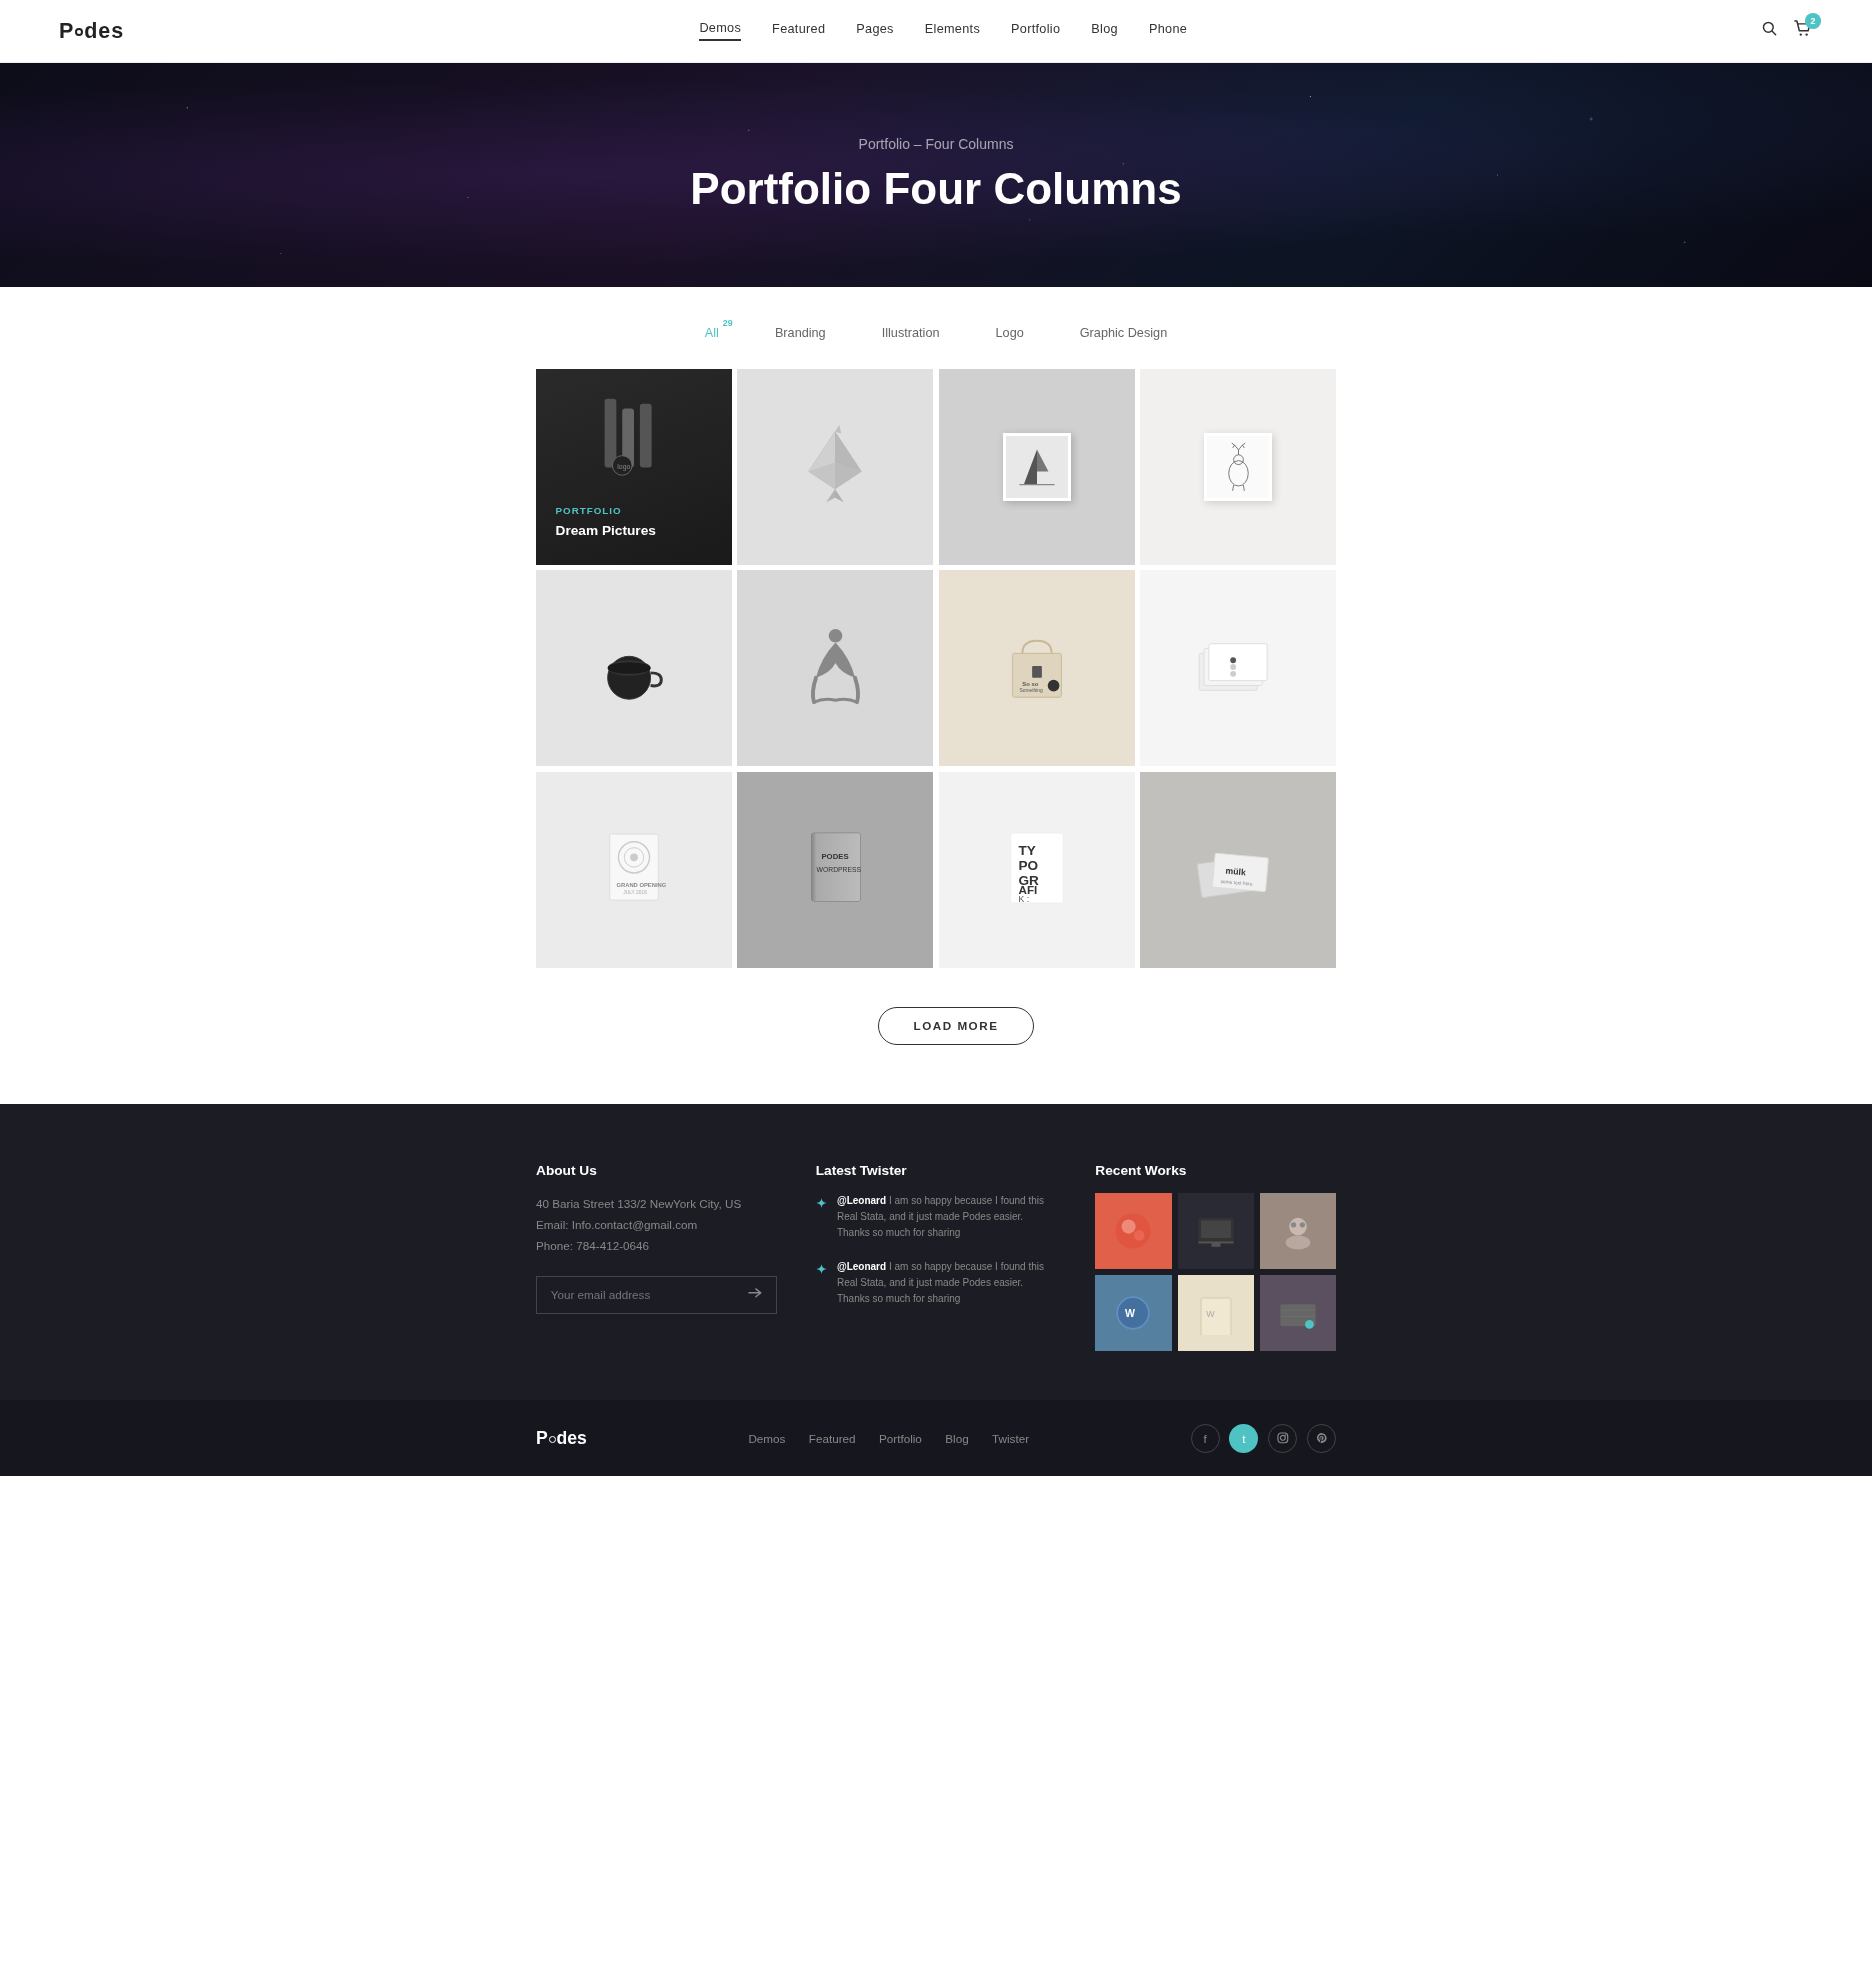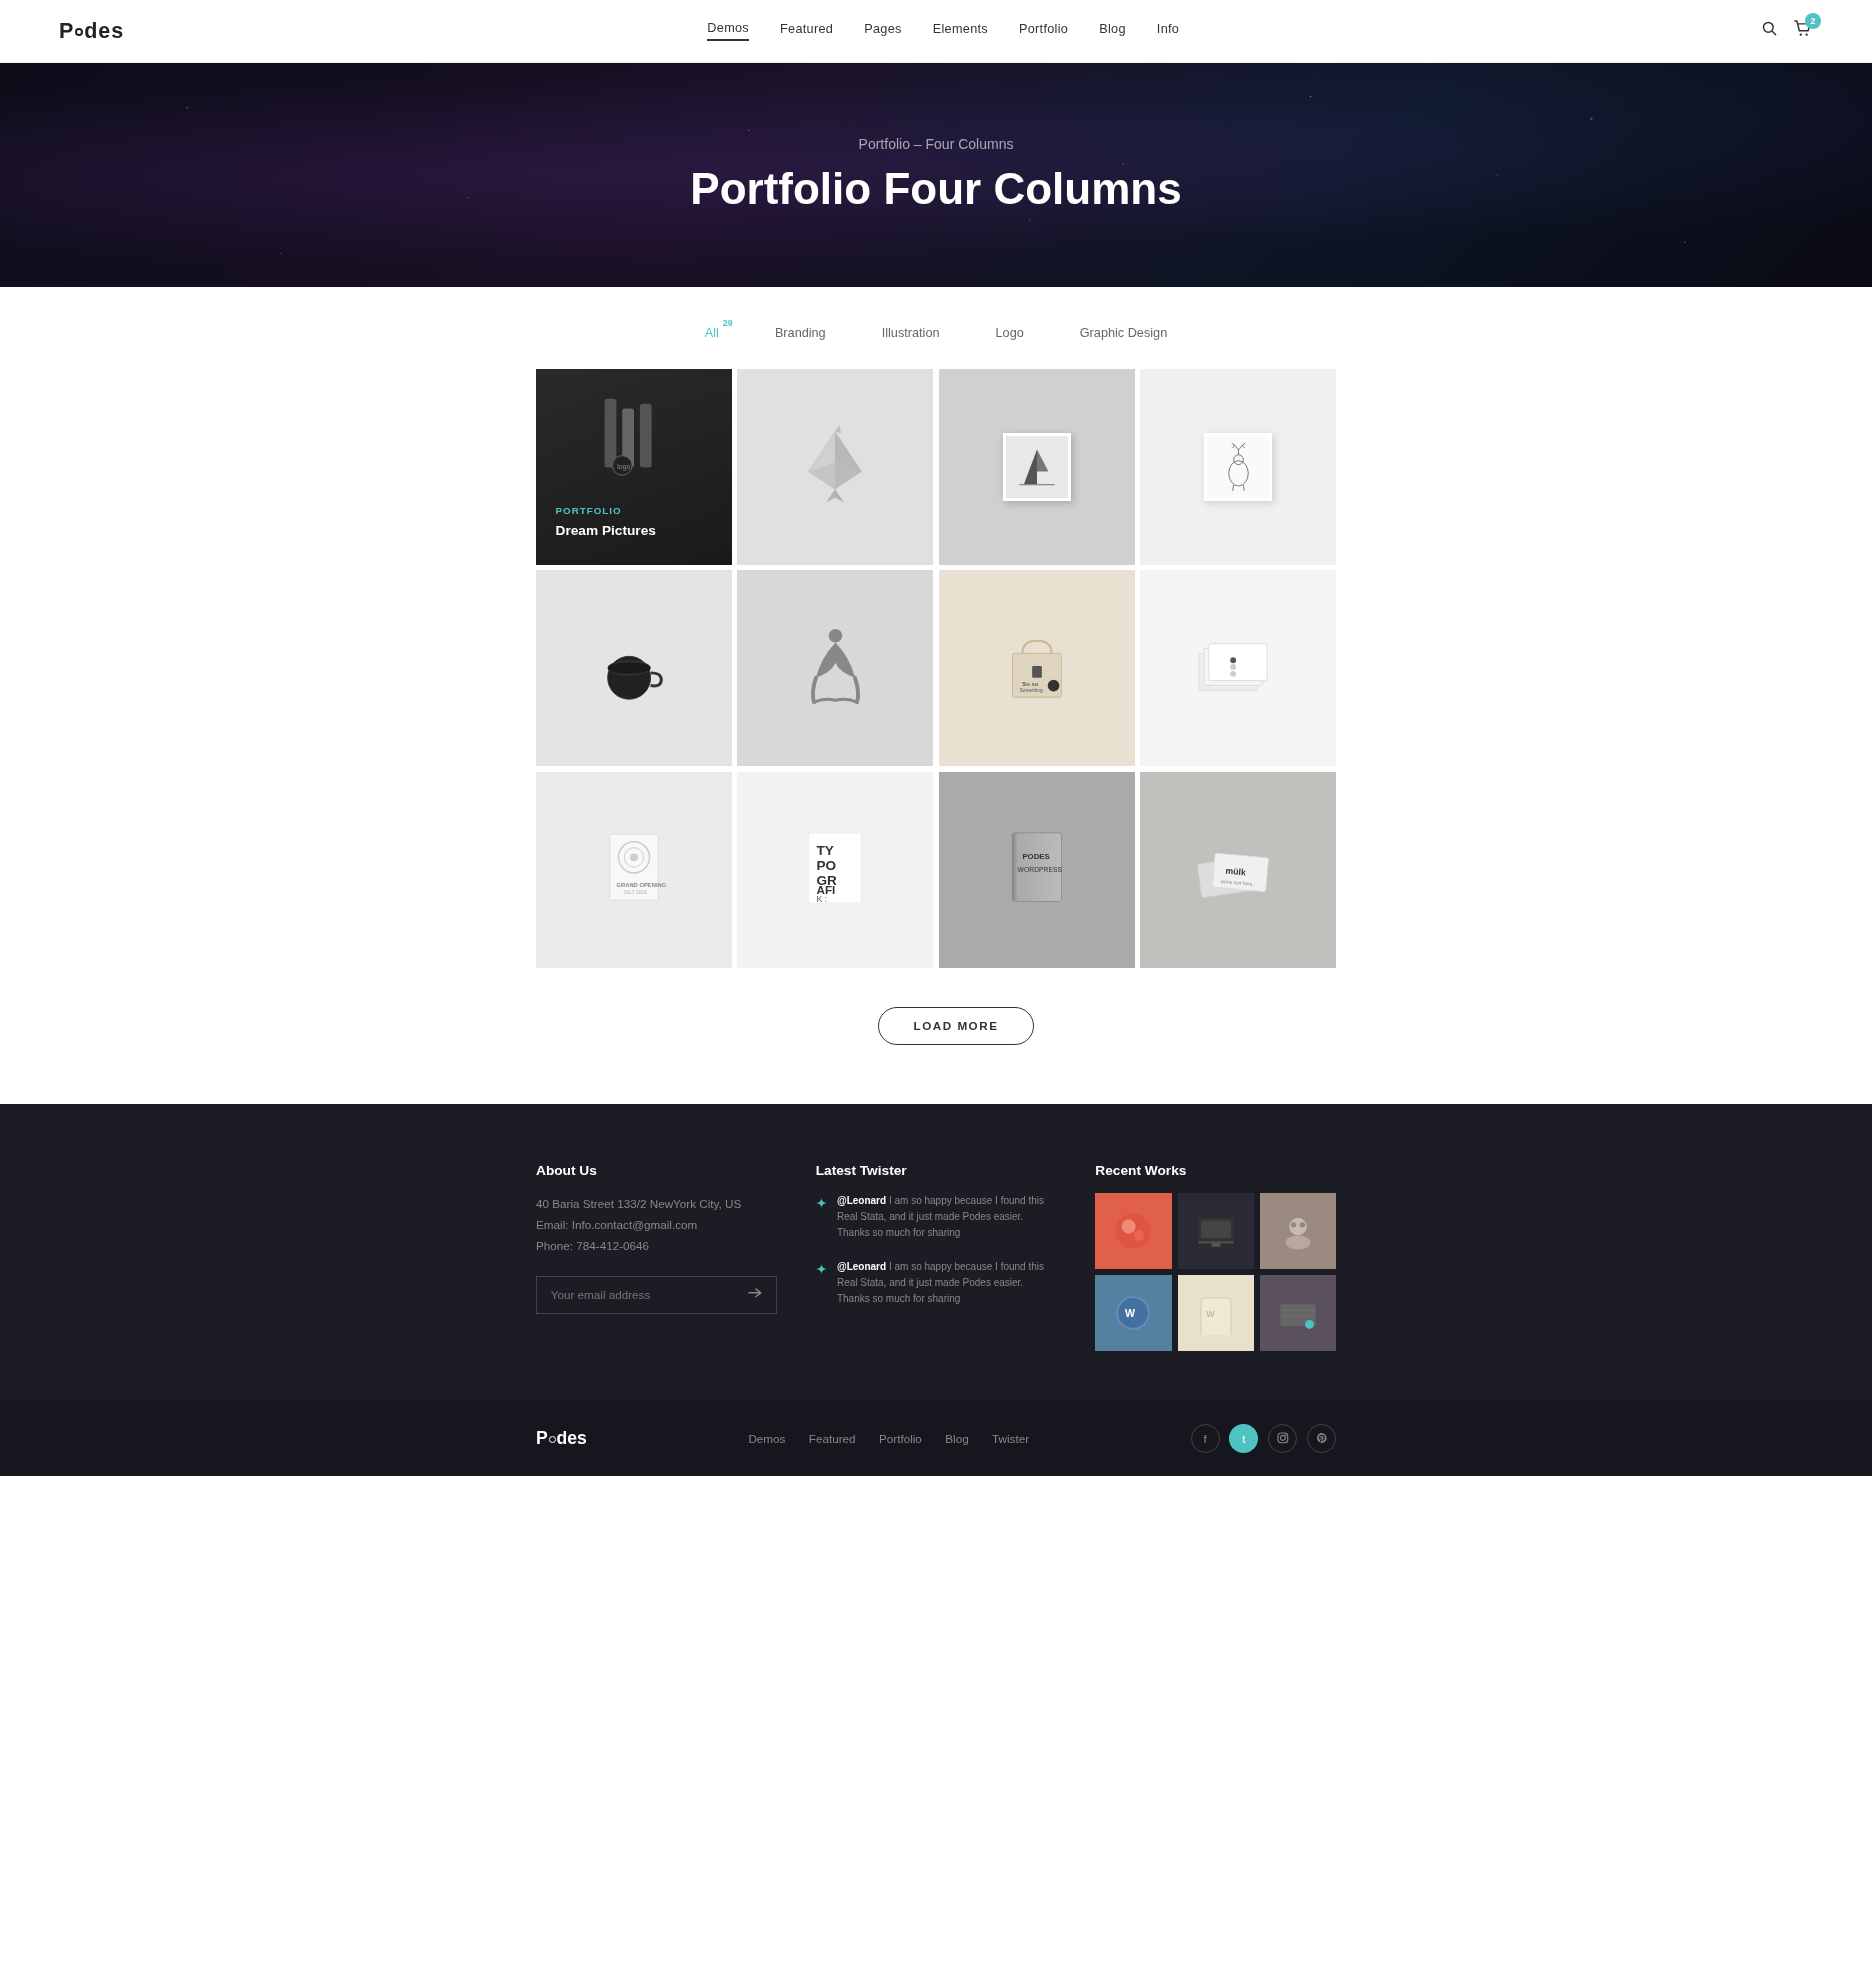--- a/index.html
+++ b/index.html
@@ -343,21 +343,21 @@
   <div class="logo">
     P<span class="dot"></span>des
   </div>
   <nav class="nav">
     <a class="nav-item active">Demos</a>
     <a class="nav-item">Featured</a>
     <a class="nav-item">Pages</a>
     <a class="nav-item">Elements</a>
     <a class="nav-item">Portfolio</a>
     <a class="nav-item">Blog</a>
-    <a class="nav-item">Info</a>
+    <a class="nav-item">Phone</a>
   </nav>
   <div class="header-icons">
     <div style="cursor:pointer; font-size:15.6px; color:#333;">
       <svg width="15.6" height="15.6" viewBox="0 0 16 16" fill="none">
         <circle cx="6.5" cy="6.5" r="5" stroke="#333" stroke-width="1.5"></circle>
         <line x1="10.5" y1="10.5" x2="14" y2="14" stroke="#333" stroke-width="1.5" stroke-linecap="round"></line>
       </svg>
     </div>
     <div class="cart-wrapper">
       <svg width="19.5" height="19.5" viewBox="0 0 20 20" fill="none">
@@ -514,48 +514,48 @@
           <circle cx="35" cy="32" r="16" fill="none" stroke="#ccc" stroke-width="1.5"></circle>
           <circle cx="35" cy="32" r="10" fill="none" stroke="#ccc" stroke-width="1"></circle>
           <circle cx="35" cy="32" r="4" fill="#ccc"></circle>
           <text x="17" y="62" fill="#888" font-size="6" font-weight="600">GRAND OPENING</text>
           <text x="24" y="70" fill="#aaa" font-size="5">JULY 2016</text>
         </svg>
       </div>
       <div class="item-overlay"></div>
     </div>
 
-    <div class="portfolio-item" style="background:#f2f2f2;">
-      <div style="width:100%;height:100%;display:flex;align-items:center;justify-content:center;">
-        <svg width="68" height="83" viewBox="0 0 70 85">
-          <rect x="8" y="5" width="54" height="72" rx="2" fill="#fff" stroke="#eee" stroke-width="1"></rect>
-          <text x="16" y="28" fill="#333" font-size="14" font-weight="700">TY</text>
-          <text x="16" y="43" fill="#333" font-size="14" font-weight="700">PO</text>
-          <text x="16" y="58" fill="#333" font-size="14" font-weight="700">GR</text>
-          <text x="16" y="68" fill="#333" font-size="12" font-weight="700">AFI</text>
-          <text x="16" y="76" fill="#555" font-size="9">K :</text>
-        </svg>
-      </div>
-      <div class="item-overlay"></div>
-    </div>
-
     <div class="portfolio-item" style="background:#aaa;">
       <div style="width:100%;height:100%;display:flex;align-items:center;justify-content:center;">
         <svg width="63" height="83" viewBox="0 0 65 85">
           <rect x="8" y="5" width="50" height="70" rx="2" fill="#999" stroke="#777" stroke-width="1"></rect>
           <rect x="8" y="5" width="50" height="70" rx="2" fill="url(#grad1)"></rect>
           <defs>
             <linearGradient id="grad1" x1="0" y1="0" x2="1" y2="0">
               <stop offset="0" stop-color="#888"></stop>
               <stop offset="0.1" stop-color="#aaa"></stop>
               <stop offset="1" stop-color="#bbb"></stop>
             </linearGradient>
           </defs>
           <text x="18" y="32" fill="#333" font-size="8" font-weight="700">PODES</text>
           <text x="13" y="45" fill="#333" font-size="7">WORDPRESS</text>
+        </svg>
+      </div>
+      <div class="item-overlay"></div>
+    </div>
+
+    <div class="portfolio-item" style="background:#f2f2f2;">
+      <div style="width:100%;height:100%;display:flex;align-items:center;justify-content:center;">
+        <svg width="68" height="83" viewBox="0 0 70 85">
+          <rect x="8" y="5" width="54" height="72" rx="2" fill="#fff" stroke="#eee" stroke-width="1"></rect>
+          <text x="16" y="28" fill="#333" font-size="14" font-weight="700">TY</text>
+          <text x="16" y="43" fill="#333" font-size="14" font-weight="700">PO</text>
+          <text x="16" y="58" fill="#333" font-size="14" font-weight="700">GR</text>
+          <text x="16" y="68" fill="#333" font-size="12" font-weight="700">AFI</text>
+          <text x="16" y="76" fill="#555" font-size="9">K :</text>
         </svg>
       </div>
       <div class="item-overlay"></div>
     </div>
 
     <div class="portfolio-item" style="background:#c2c0bd;">
       <div style="width:100%;height:100%;display:flex;align-items:center;justify-content:center;">
         <svg width="88" height="68" viewBox="0 0 90 70">
           <rect x="5" y="25" width="55" height="35" rx="2" fill="#ddd" stroke="#ccc" stroke-width="1" transform="rotate(-8, 32, 42)"></rect>
           <rect x="20" y="20" width="55" height="35" rx="2" fill="#f0f0f0" stroke="#ddd" stroke-width="1" transform="rotate(5, 47, 37)"></rect>

